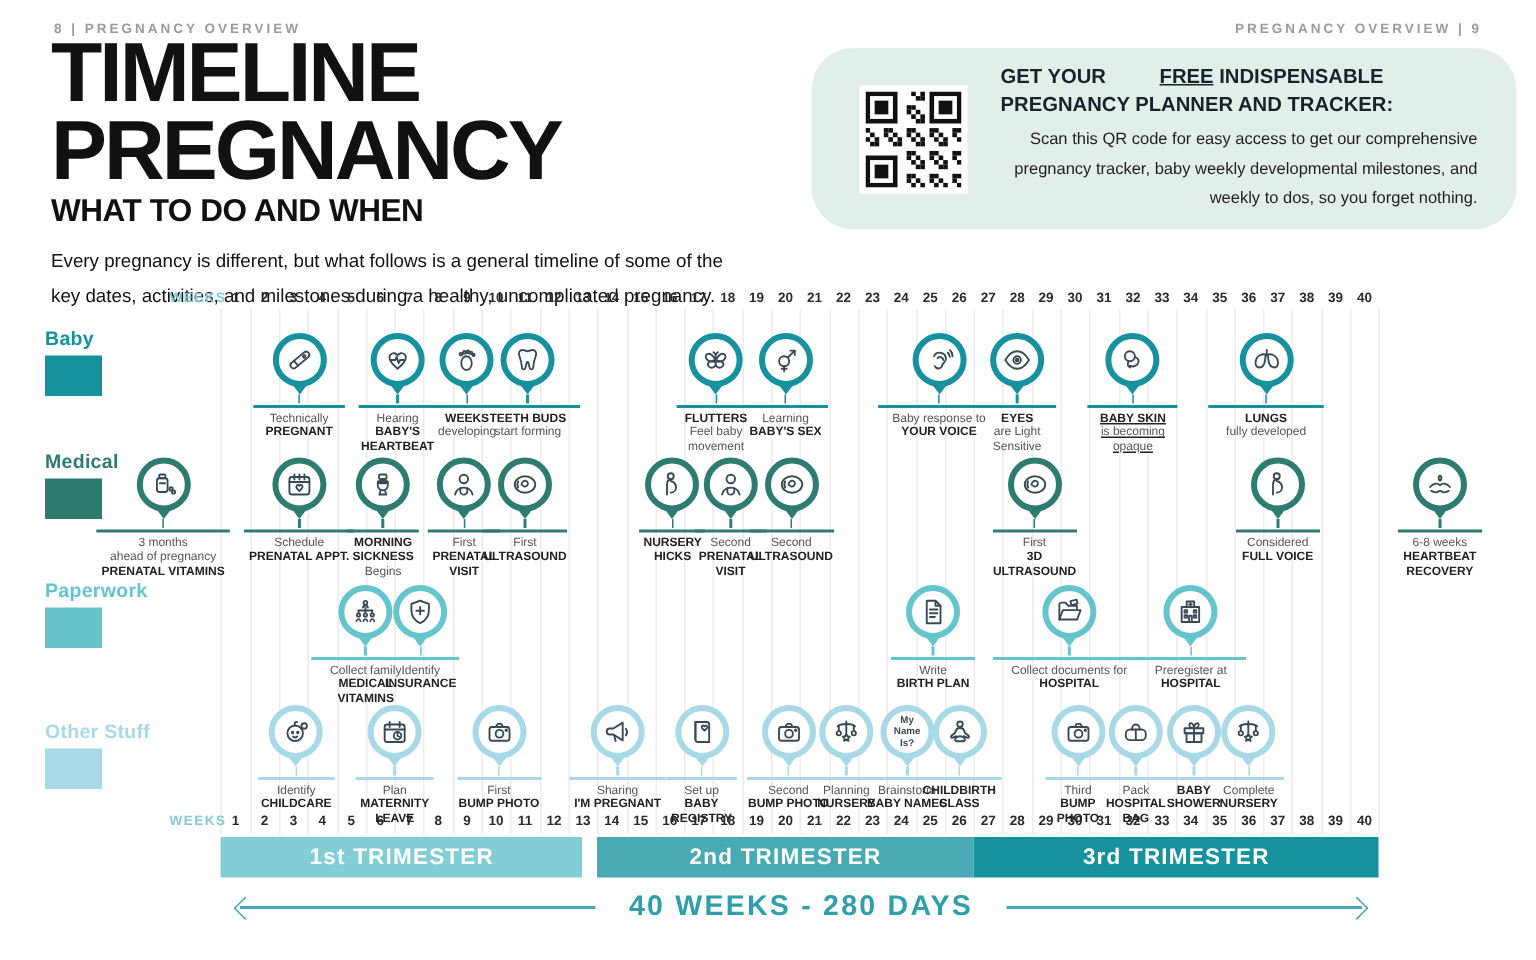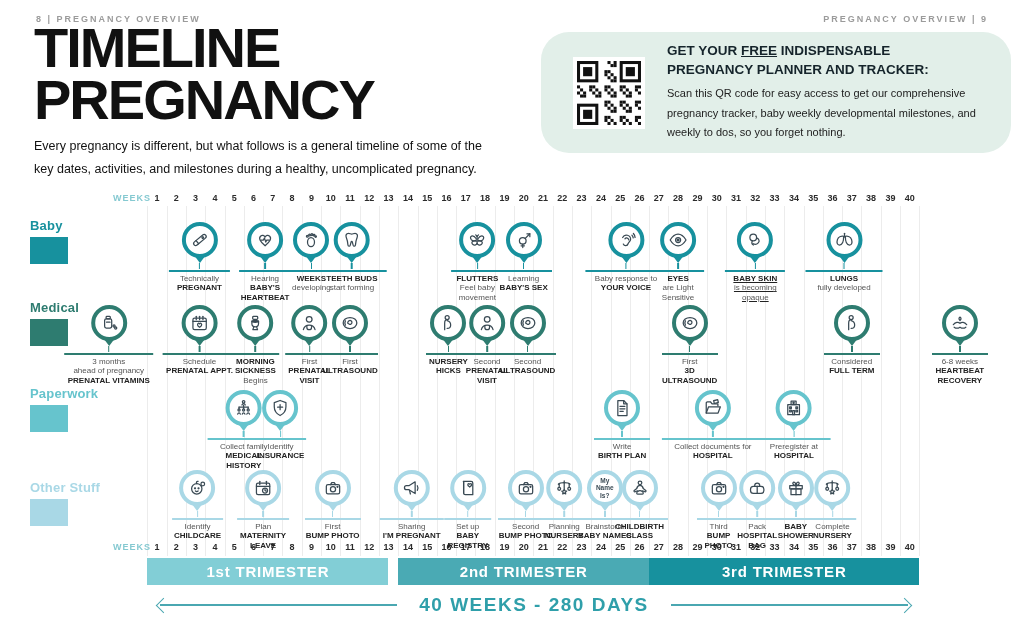--- a/index.html
+++ b/index.html
@@ -24,22 +24,22 @@
 
   
   .qr-panel {
     position:absolute; left:541px; top:32px; width:470px; height:121px;
     background:#e2efe9; border-radius:28px; display:flex; align-items:center;
   }
   .qr-tile { width:72px; height:72px; background:#fff; margin-left:32px; flex:none;
              display:flex; align-items:center; justify-content:center; }
   .qr-text { margin:0 26px 0 22px; }
   .qr-h { font-size:13.5px; font-weight:bold; color:#15242b; line-height:1.4; }
-  .qr-h .u { text-decoration:underline; }
-  .qr-b { margin-top:4px; font-size:11px; line-height:1.78; color:#222; }
+  .qr-h .u { text-decoration:underline;margin-left:32px; }
+  .qr-b { margin-top:4px; font-size:11px; line-height:1.78; color:#222;text-align:right; }
 
   
   .grid-line { position:absolute; width:1px; background:#ececec; top:206px; height:350px; }
   .wk-num { position:absolute; transform:translateX(-50%); font-size:9px; font-weight:bold; color:#2b2b2b; }
   .wk-label { position:absolute; font-size:9px; font-weight:bold; letter-spacing:1px; color:#85c9d1; }
 
   .row-label { position:absolute; left:30px; }
   .row-label .t { font-size:13px; font-weight:bold; letter-spacing:.2px; }
   .row-label .sq { width:38px; height:27px; margin-top:4px; }
 
@@ -72,20 +72,21 @@
 <div class="page">
 
   <div class="run-head left">8 | PREGNANCY OVERVIEW</div>
   <div class="run-head right">PREGNANCY OVERVIEW | 9</div>
 
   <div class="title-block">
     <div class="big-title">
       <div>TIMELINE</div>
       <div>PREGNANCY</div>
     </div>
+    <div class="sub-title">WHAT TO DO AND WHEN</div>
     <div class="descr">Every pregnancy is different, but what follows is a general timeline of some of the key dates, activities, and milestones during a healthy, uncomplicated pregnancy.</div>
   </div>
 
   <div class="qr-panel">
     <div class="qr-tile">
       <svg id="qr-svg" width="64" height="64" viewBox="0 0 21 21">
           <rect x="10" y="0" width="1" height="1" fill="#111"></rect>
           <rect x="12" y="0" width="1" height="1" fill="#111"></rect>
           <rect x="11" y="1" width="1" height="1" fill="#111"></rect>
           <rect x="12" y="1" width="1" height="1" fill="#111"></rect>
@@ -652,21 +653,21 @@
             <circle cx="11" cy="5.4" r="2.4"></circle>
             <path d="M11 8c-2 0-3 1.6-3 4.2V20"></path>
             <path d="M11 9.2c2.2.6 4.2 2.6 4.2 5.1s-2 4.2-4.2 4.2"></path>
           </svg>
         </div>
         <div class="pin-tail"></div>
         <div class="pin-stem"></div>
         <div class="pin-line" style="width: 56px;"></div>
         <div class="pin-label">
           <div class="ln">Considered</div>
-          <div class="ln b">FULL TERM</div>
+          <div class="ln b">FULL VOICE</div>
         </div>
       </div>
       <div class="pin" style="--c: #2e7c70; left: 959.88px; top: 305px;">
         <div class="pin-head">
           <svg viewBox="0 0 24 24" width="20" height="20" fill="none" stroke="#3a4a54" stroke-width="1.5" stroke-linecap="round" stroke-linejoin="round">
             <path d="M4 14c2.5-3 6-3.5 8-1.5 2-2 5.5-1.5 8 1.5"></path>
             <path d="M5 17c2 1.6 4.6 1.6 7 0 2.4 1.6 5 1.6 7 0"></path>
             <path d="M12 9c-1.9-1.6-1.3-3.5 0-4 1.3.5 1.9 2.4 0 4Z"></path>
           </svg>
         </div>
@@ -700,21 +701,21 @@
             <path d="M10.4 19.3c.3-1.1 1-1.6 1.6-1.6s1.3.5 1.6 1.6"></path>
             <path d="M15.9 19.3c.3-1.1 1-1.6 1.6-1.6s1.3.5 1.6 1.6"></path>
           </svg>
         </div>
         <div class="pin-tail"></div>
         <div class="pin-stem"></div>
         <div class="pin-line" style="width: 72.8px;"></div>
         <div class="pin-label">
           <div class="ln">Collect family</div>
           <div class="ln b">MEDICAL</div>
-          <div class="ln b">HISTORY</div>
+          <div class="ln b">VITAMINS</div>
         </div>
       </div>
       <div class="pin" style="--c: #66c4cd; left: 280.52px; top: 390px;">
         <div class="pin-head">
           <svg viewBox="0 0 24 24" width="20" height="20" fill="none" stroke="#3a4a54" stroke-width="1.5" stroke-linecap="round" stroke-linejoin="round">
             <path d="M12 3l7 2.5v5c0 5-3 8.5-7 10.5-4-2-7-5.5-7-10.5v-5Z"></path>
             <line x1="12" y1="8" x2="12" y2="14"></line>
             <line x1="9" y1="11" x2="15" y2="11"></line>
           </svg>
         </div>

